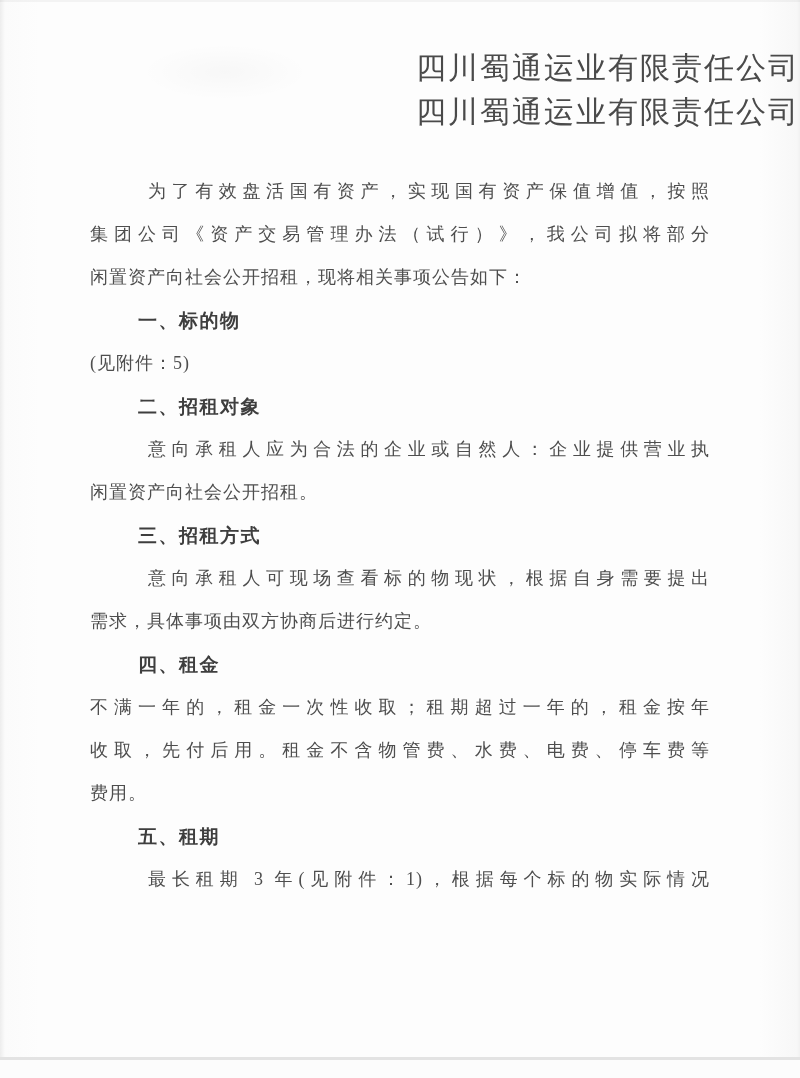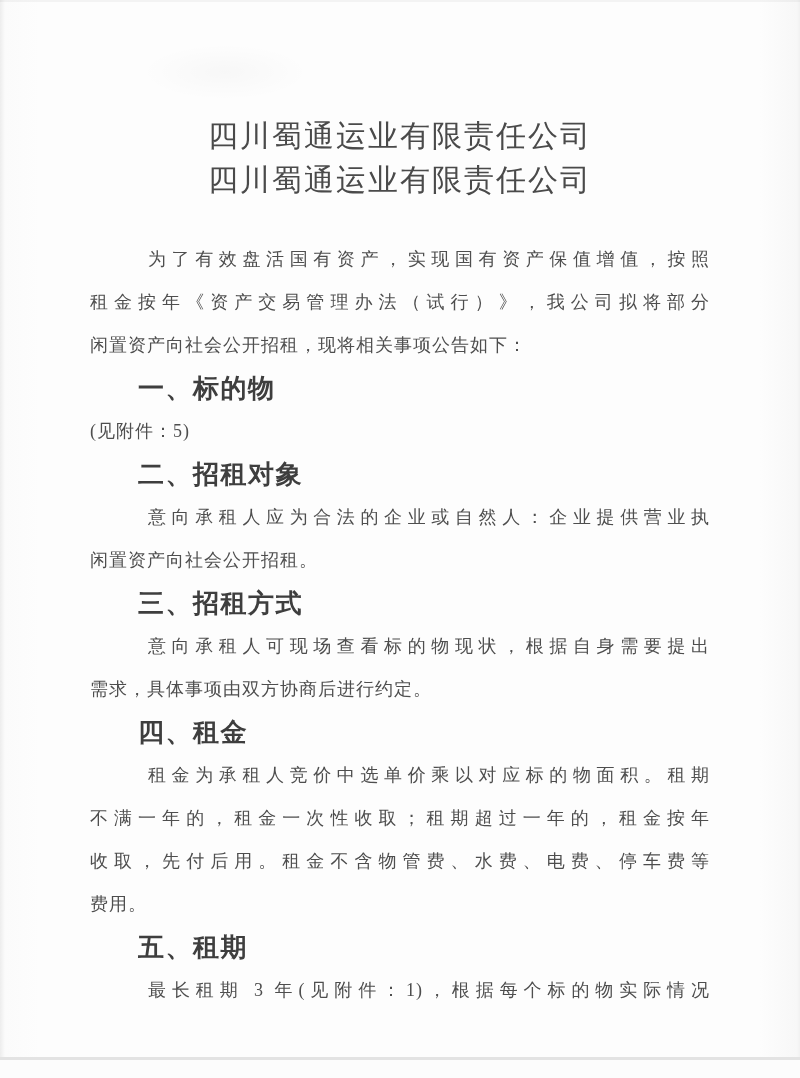--- a/index.html
+++ b/index.html
@@ -16,21 +16,21 @@
       radial-gradient(ellipse 120px 40px at 225px 72px, rgba(0,0,0,0.025), rgba(0,0,0,0) 70%),
       linear-gradient(90deg, #ededed 0px, #fbfbfb 5px, #fdfdfd 40px, #fdfdfd 760px, #f7f7f7 797px, #f1f1f1 800px),
       #fdfdfd;
     color: #4e4e4e;
   }
   .scan-page::before { 
     content: "";
     position: absolute; left: 0; top: 0; right: 0; height: 2px;
     background: rgba(0,0,0,0.04);
   }
-  .doc-title { padding-top: 114px; text-align: center; }
+  .doc-title { padding-top: 46px; text-align: right; }
   .title-line {
     font-size: 30px;
     line-height: 44px;
     letter-spacing: 2px;
     color: #4a4a4a;
   }
   .doc-body { margin: 36px 90px 0 90px; }
   .line {
     font-size: 18px;
     line-height: 43px;
@@ -40,21 +40,21 @@
     white-space: normal;
   }
   .line.indent { padding-left: 58px; }
   .line.fill {
     text-align: justify;
     text-align-last: justify;
   }
   .line.heading {
     font-family: "Liberation Sans", sans-serif;
     font-weight: 700;
-    font-size: 26px;
+    font-size: 19px;
     letter-spacing: 1.5px;
     color: #3e3e3e;
     padding-left: 48px;
     text-align: left;
     text-align-last: left;
   }
   .bottom-edge {
     position: absolute;
     left: 0; right: 0; top: 1057px;
     height: 3px;
@@ -72,36 +72,35 @@
 <div class="scan-page">
 
   <div class="doc-title">
     <div class="title-line">四川蜀通运业有限责任公司</div>
     <div class="title-line">四川蜀通运业有限责任公司</div>
   </div>
 
   <div class="doc-body">
 
     <div class="line indent fill">为了有效盘活国有资产，实现国有资产保值增值，按照</div>
-    <div class="line fill">租金按年《资产交易管理办法（试行）》，我公司拟将部分</div>
+    <div class="line fill">集团公司《资产交易管理办法（试行）》，我公司拟将部分</div>
     <div class="line">闲置资产向社会公开招租，现将相关事项公告如下：</div>
 
     <div class="line heading">一、标的物</div>
     <div class="line">(见附件：5)</div>
 
     <div class="line heading">二、招租对象</div>
     <div class="line indent fill">意向承租人应为合法的企业或自然人：企业提供营业执</div>
     <div class="line">闲置资产向社会公开招租。</div>
 
     <div class="line heading">三、招租方式</div>
     <div class="line indent fill">意向承租人可现场查看标的物现状，根据自身需要提出</div>
     <div class="line">需求，具体事项由双方协商后进行约定。</div>
 
     <div class="line heading">四、租金</div>
-    <div class="line indent fill">租金为承租人竞价中选单价乘以对应标的物面积。租期</div>
     <div class="line fill">不满一年的，租金一次性收取；租期超过一年的，租金按年</div>
     <div class="line fill">收取，先付后用。租金不含物管费、水费、电费、停车费等</div>
     <div class="line">费用。</div>
 
     <div class="line heading">五、租期</div>
     <div class="line indent fill">最长租期 3 年(见附件：1)，根据每个标的物实际情况</div>
 
   </div>
 
   <div class="bottom-edge"></div>

